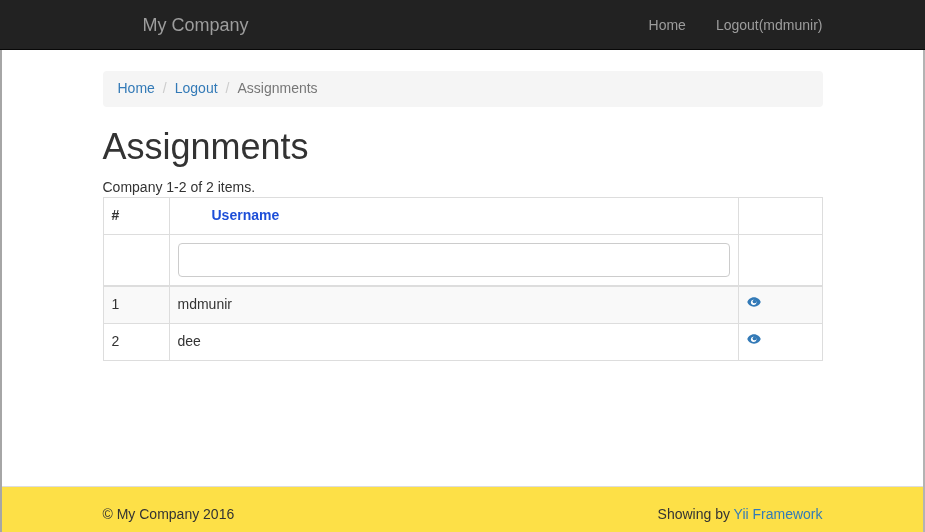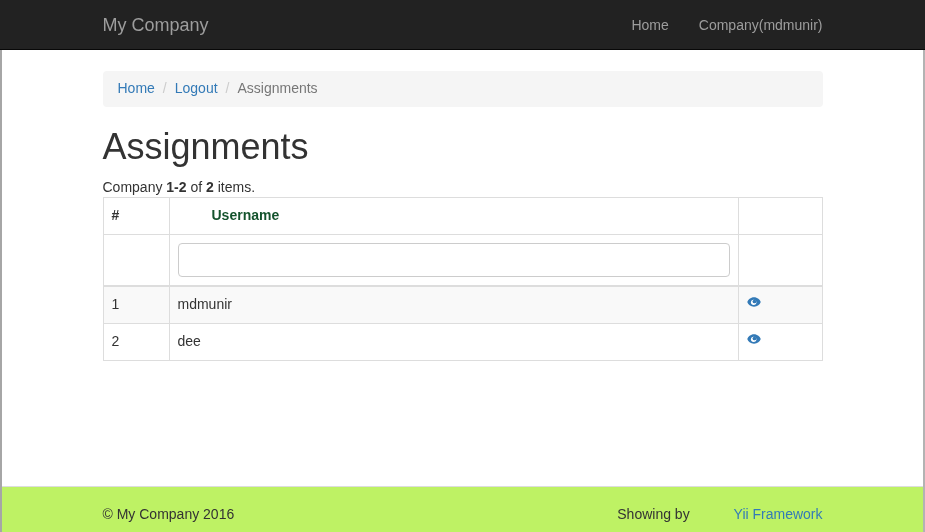--- a/index.html
+++ b/index.html
@@ -46,20 +46,21 @@
     width: 750px;
     margin: 0 auto;
     padding: 0 15px;
   }
   .navbar-brand {
     color: #9d9d9d;
     font-size: 18px;
     line-height: 20px;
     padding: 15px 15px 15px 0;
     display: block;
+    margin-left: 40px;
   }
   .navbar-nav { display: flex; }
   .navbar-nav a {
     color: #9d9d9d;
     font-size: 14px;
     line-height: 20px;
     padding: 15px;
     display: block;
   }
   .navbar-nav a:last-child { padding-right: 0; }
@@ -83,40 +84,40 @@
   .breadcrumb .active { color: #777; }
 
   h1.page-title {
     font-size: 36px;
     line-height: 40px;
     font-weight: 500;
     margin: 0 0 10px 0;
     color: #333;
   }
   .summary { margin: 0; line-height: 20px; }
-  .summary b { font-weight: bold; }
+  .summary b { font-weight: normal; }
 
   
   table.grid {
     width: 100%;
     border-collapse: collapse;
     margin-top: 0;
   }
   table.grid th, table.grid td {
     border: 1px solid #ddd;
     padding: 8px;
     text-align: left;
     vertical-align: middle;
   }
   table.grid thead th { font-weight: bold; }
   table.grid thead tr.filters td { border-bottom: 2px solid #ddd; }
   table.grid thead th { border-bottom-width: 1px; }
   .col-num { width: 66px; }
   .col-actions { width: 84px; }
-  th.sortable a { color: #14532d; font-weight: bold; padding-left: 34px; }
+  th.sortable a { color: #1d4ed8; font-weight: bold; padding-left: 34px; }
   tbody tr:nth-child(odd) { background: #f9f9f9; }
   tbody tr:nth-child(even) { background: #fff; }
 
   .filter-input {
     width: 100%;
     height: 34px;
     padding: 6px 12px;
     font-size: 14px;
     font-family: "Liberation Sans", sans-serif;
     color: #555;
@@ -125,42 +126,42 @@
     outline: none;
     display: block;
   }
   .action-link { display: inline-block; line-height: 1; }
   .action-link svg { display: block; }
 
   
   .footer {
     flex: none;
     height: 46px;
-    background: #bef264;
+    background: #fde047;
     border-top: 1px solid #ddd;
     padding-top: 17px;
   }
   .footer .container {
     display: flex;
     justify-content: space-between;
   }
   .footer p { margin: 0; line-height: 20px; color: #333; }
-  .footer a { color: #337ab7; margin-left: 40px; }
+  .footer a { color: #337ab7; }
 </style>
 </head>
 <body>
 
 <div class="edge-borders"></div>
 
 <header class="navbar">
   <div class="container">
     <a class="navbar-brand">My Company</a>
     <nav class="navbar-nav">
       <a>Home</a>
-      <a>Company(mdmunir)</a>
+      <a>Logout(mdmunir)</a>
     </nav>
   </div>
 </header>
 
 <div class="content">
   <div class="container">
 
     <ol class="breadcrumb">
       <li><a>Home</a></li>
       <li class="sep">/</li>

